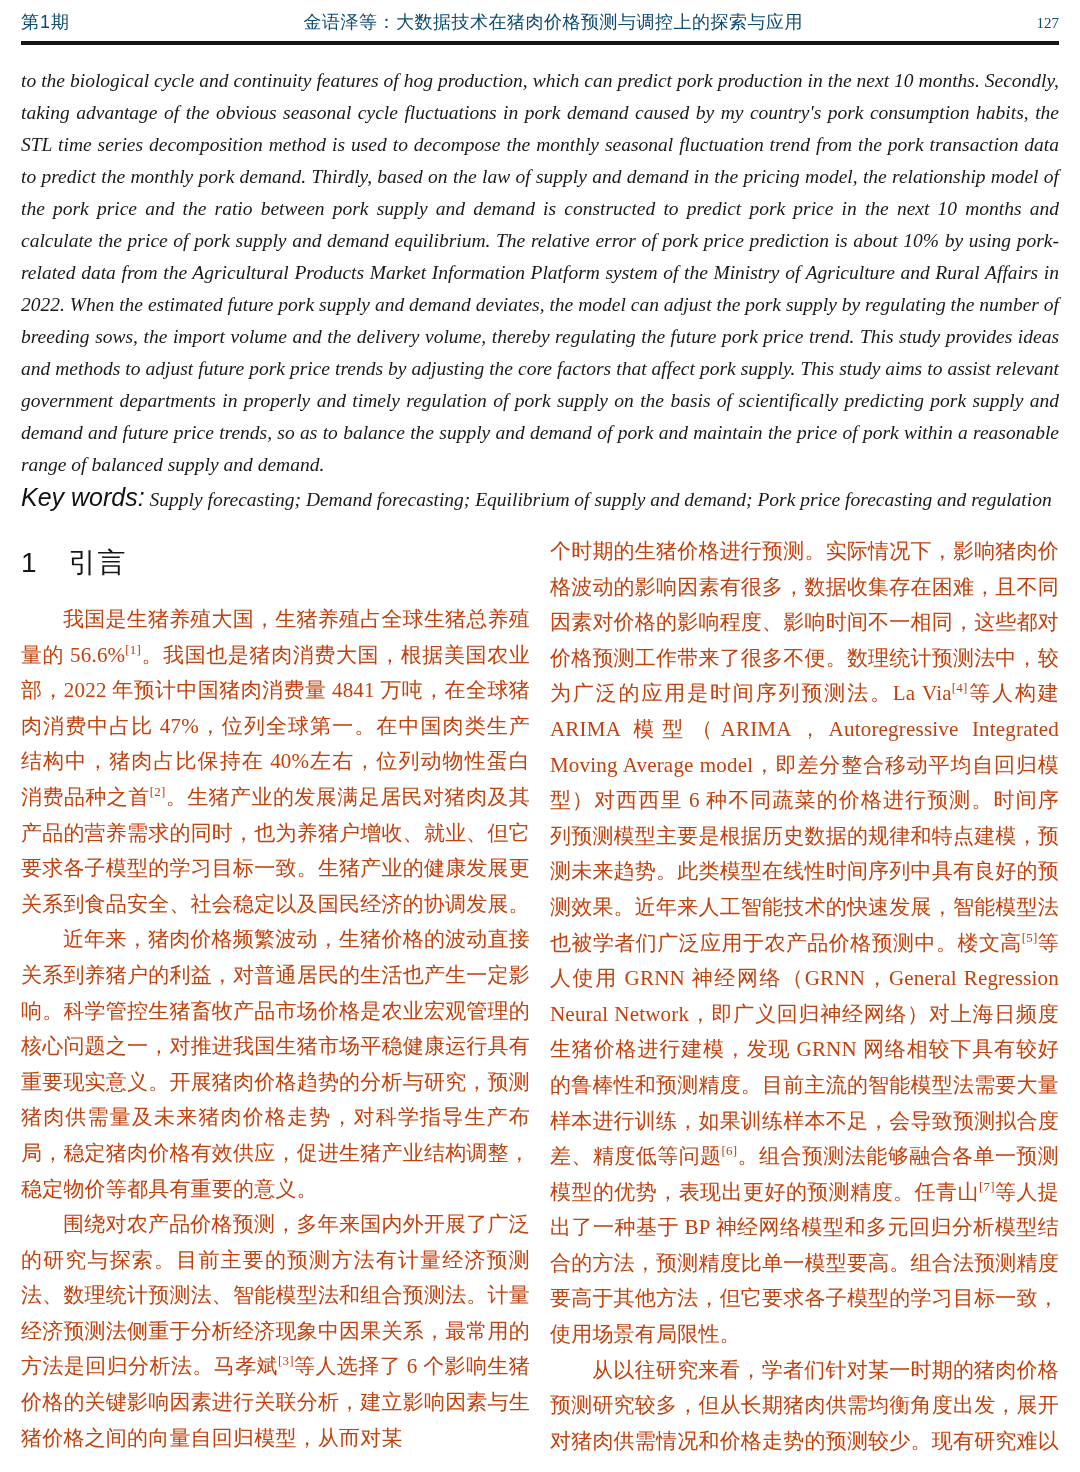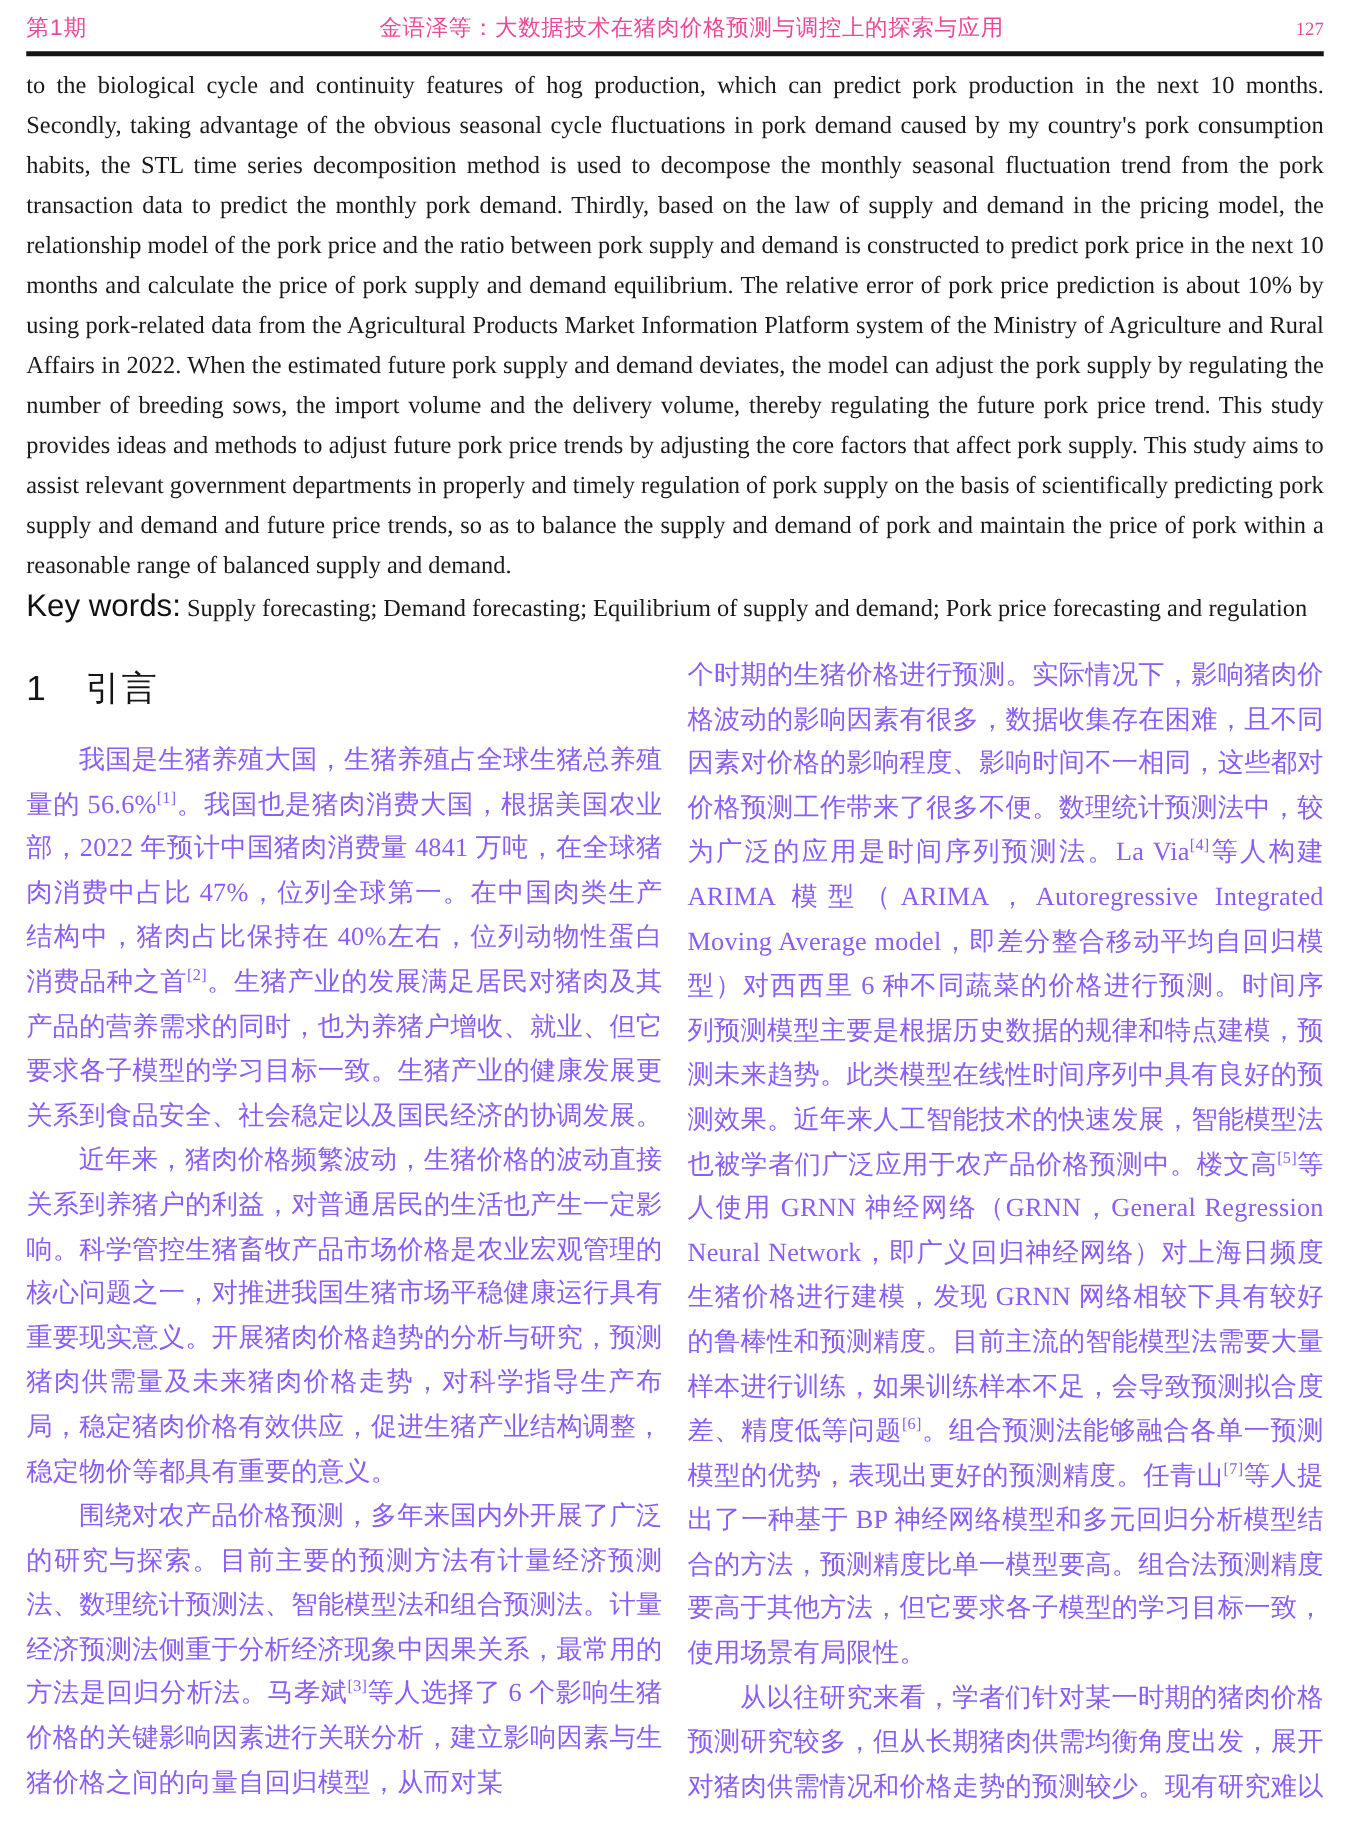--- a/index.html
+++ b/index.html
@@ -18,43 +18,44 @@
     width: 1080px;
     height: 1472px;
     padding: 6px 21px 0 21px;
   }
   
   .run-head {
     display: flex;
     align-items: baseline;
     font-family: "Liberation Sans", "DejaVu Sans", sans-serif;
     font-size: 18px;
-    color: #ec4899;
+    color: #0c4a6e;
     padding-top: 4px;
   }
   .run-head .issue { flex: 0 0 auto; letter-spacing: 1px; }
   .run-head .rtitle { flex: 1 1 auto; text-align: center; letter-spacing: 0.5px; }
   .run-head .pnum {
     flex: 0 0 auto;
     font-family: "Liberation Serif", "DejaVu Serif", serif;
     font-size: 15px;
   }
   .head-rule {
     height: 4px;
     background: #151515;
     margin-top: 7px;
   }
   
   .abstract {
-    margin-top: 8px;
+    margin-top: 20px;
     font-family: "Liberation Serif", "DejaVu Serif", serif;
     font-size: 19.5px;
     line-height: 32px;
     text-align: justify;
     color: #191919;
+    font-style: italic;
   }
   .abstract p { margin: 0; }
   .kwline {
     font-family: "Liberation Serif", "DejaVu Serif", serif;
     font-size: 19.5px;
     line-height: 33px;
     margin-top: 1px;
   }
   .kw-label {
     font-family: "Liberation Sans", "DejaVu Sans", sans-serif;
@@ -82,21 +83,21 @@
     letter-spacing: 1px;
   }
   h2.sec-head .sec-num { margin-right: 1.1em; }
   .zh {
     margin: 0;
     font-family: "Liberation Serif", "DejaVu Serif", serif;
     font-size: 21px;
     line-height: 35.6px;
     text-align: justify;
     text-justify: inter-ideograph;
-    color: #8b5cf6;
+    color: #c2410c;
     letter-spacing: 0.2px;
   }
   .zh.indent { text-indent: 2em; }
   .zh sup {
     font-size: 0.62em;
     line-height: 0;
     vertical-align: super;
   }
 </style>
 </head>

